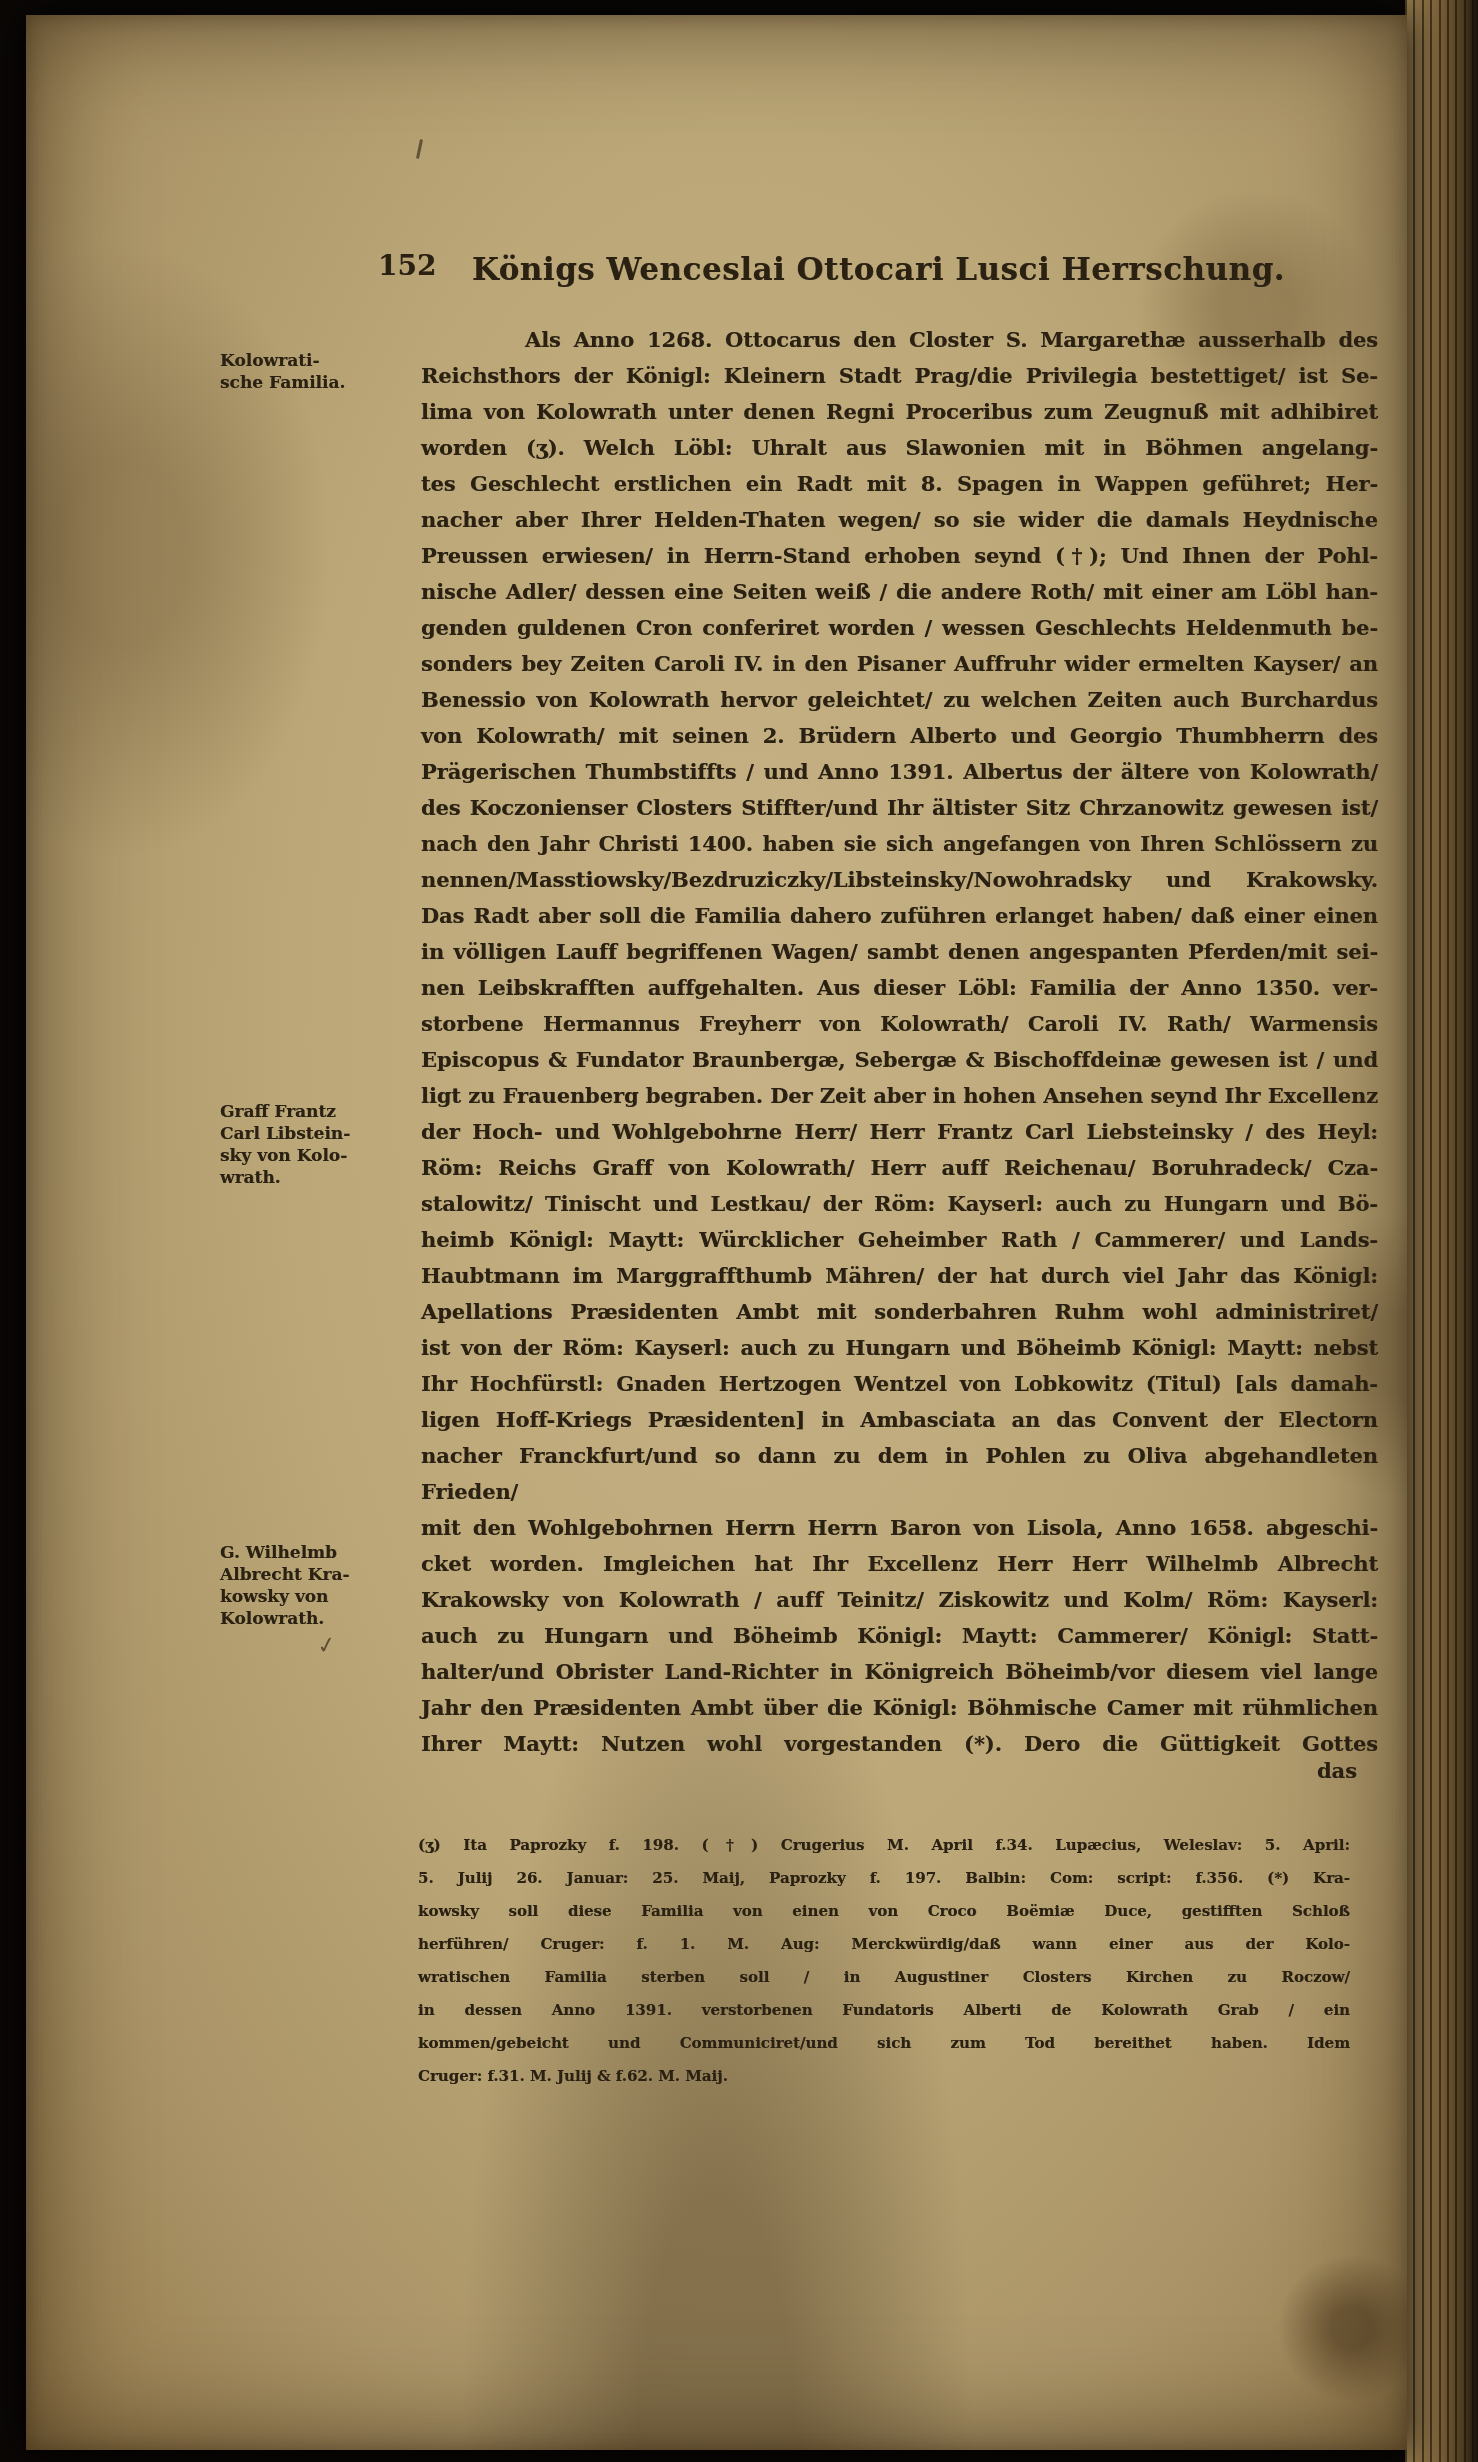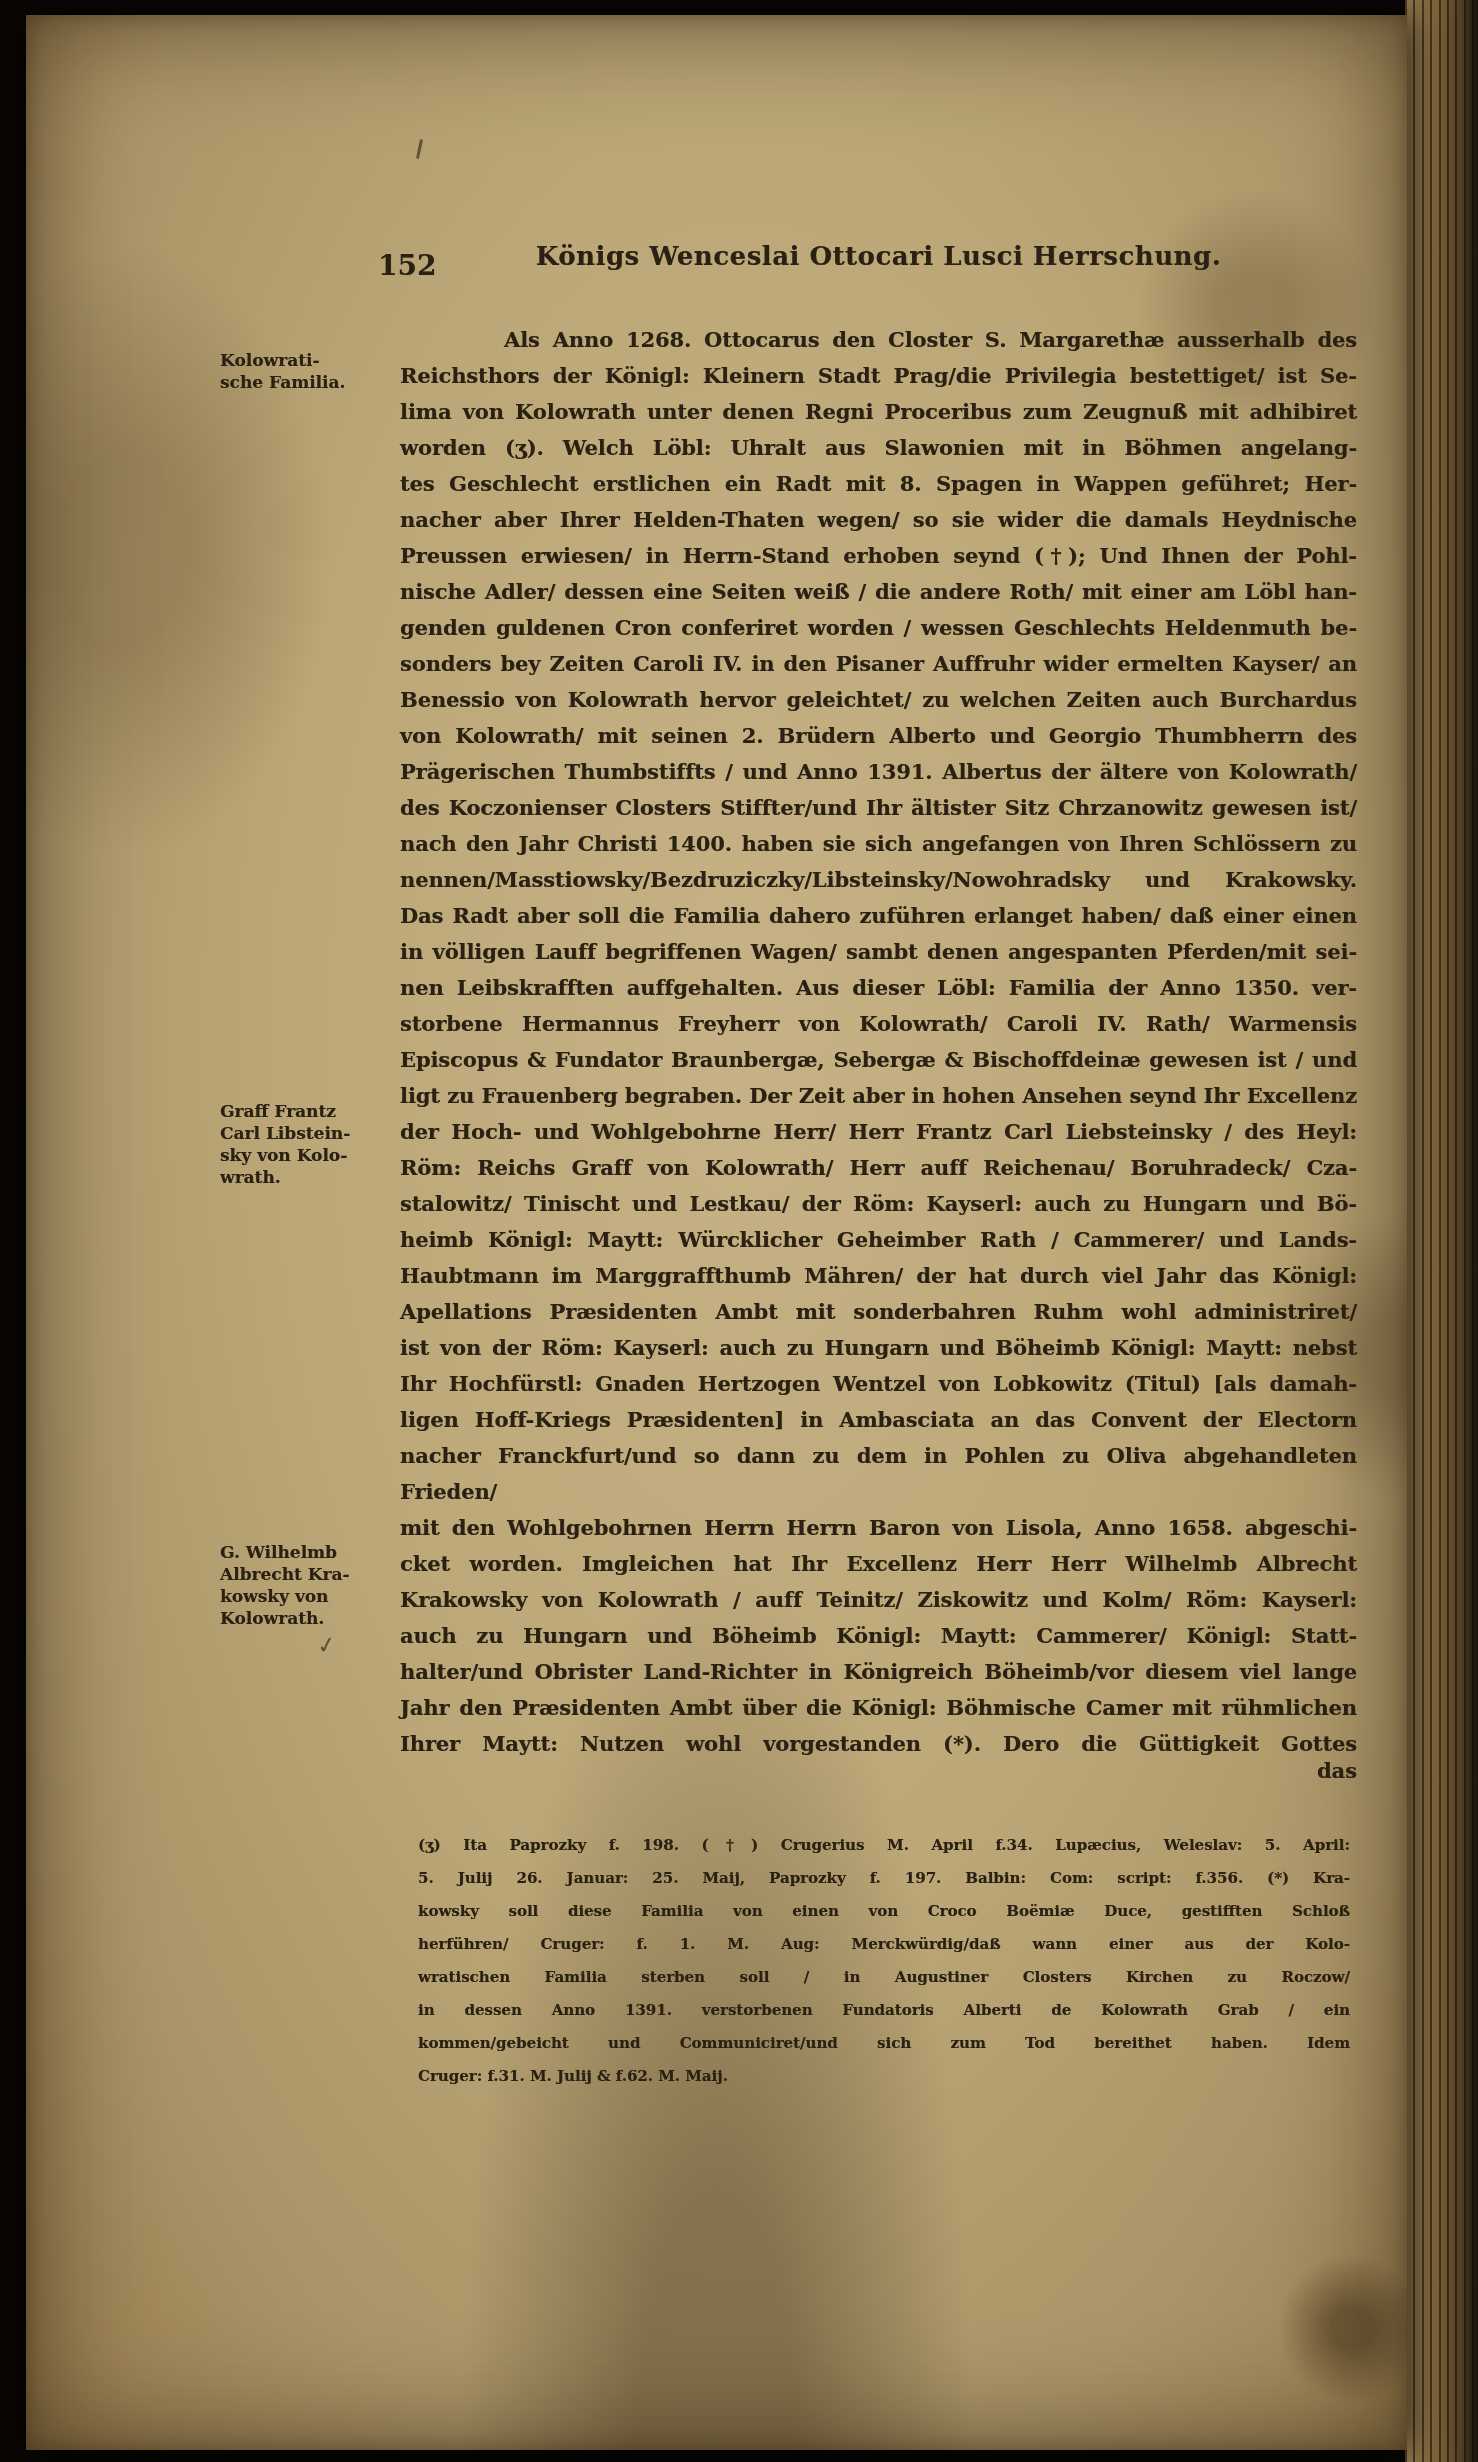--- a/index.html
+++ b/index.html
@@ -41,27 +41,27 @@
     box-shadow: inset 0 0 114px rgba(46,30,12,.65), inset 0 0 20px rgba(46,30,12,.4);
   }
 
   .ink { color:#2a2113; text-shadow:0.3px 0.3px 0 rgba(42,33,19,.45);margin-top:40px; }
 
   .page-number {
     position:absolute; left:352px; top:194px;
     font-size:28px; font-weight:700;
   }
   .running-header {
-    position:absolute; left:374px; top:186px; width:957px;
-    text-align:center; font-size:26px; font-weight:700; letter-spacing:0.5px;
+    position:absolute; left:374px; top:196px; width:957px;
+    text-align:center; font-size:31px; font-weight:700; letter-spacing:0.5px;
     white-space:nowrap;
   }
 
   .body-text {
-    position:absolute; left:374px; top:267px; width:957px;
+    position:absolute; left:395px; top:267px; width:957px;
     font-size:21px; font-weight:700; line-height:36px; letter-spacing:-0.1px;
   }
   .body-text .line { text-align:justify; text-align-last:justify; }
   .body-text .line:first-child { text-indent:104px; }
 
   .margin-note {
     position:absolute; left:194px; width:157px;
     font-size:17px; font-weight:700; line-height:22px;
   }
   .margin-note-1 { top:294px; }

